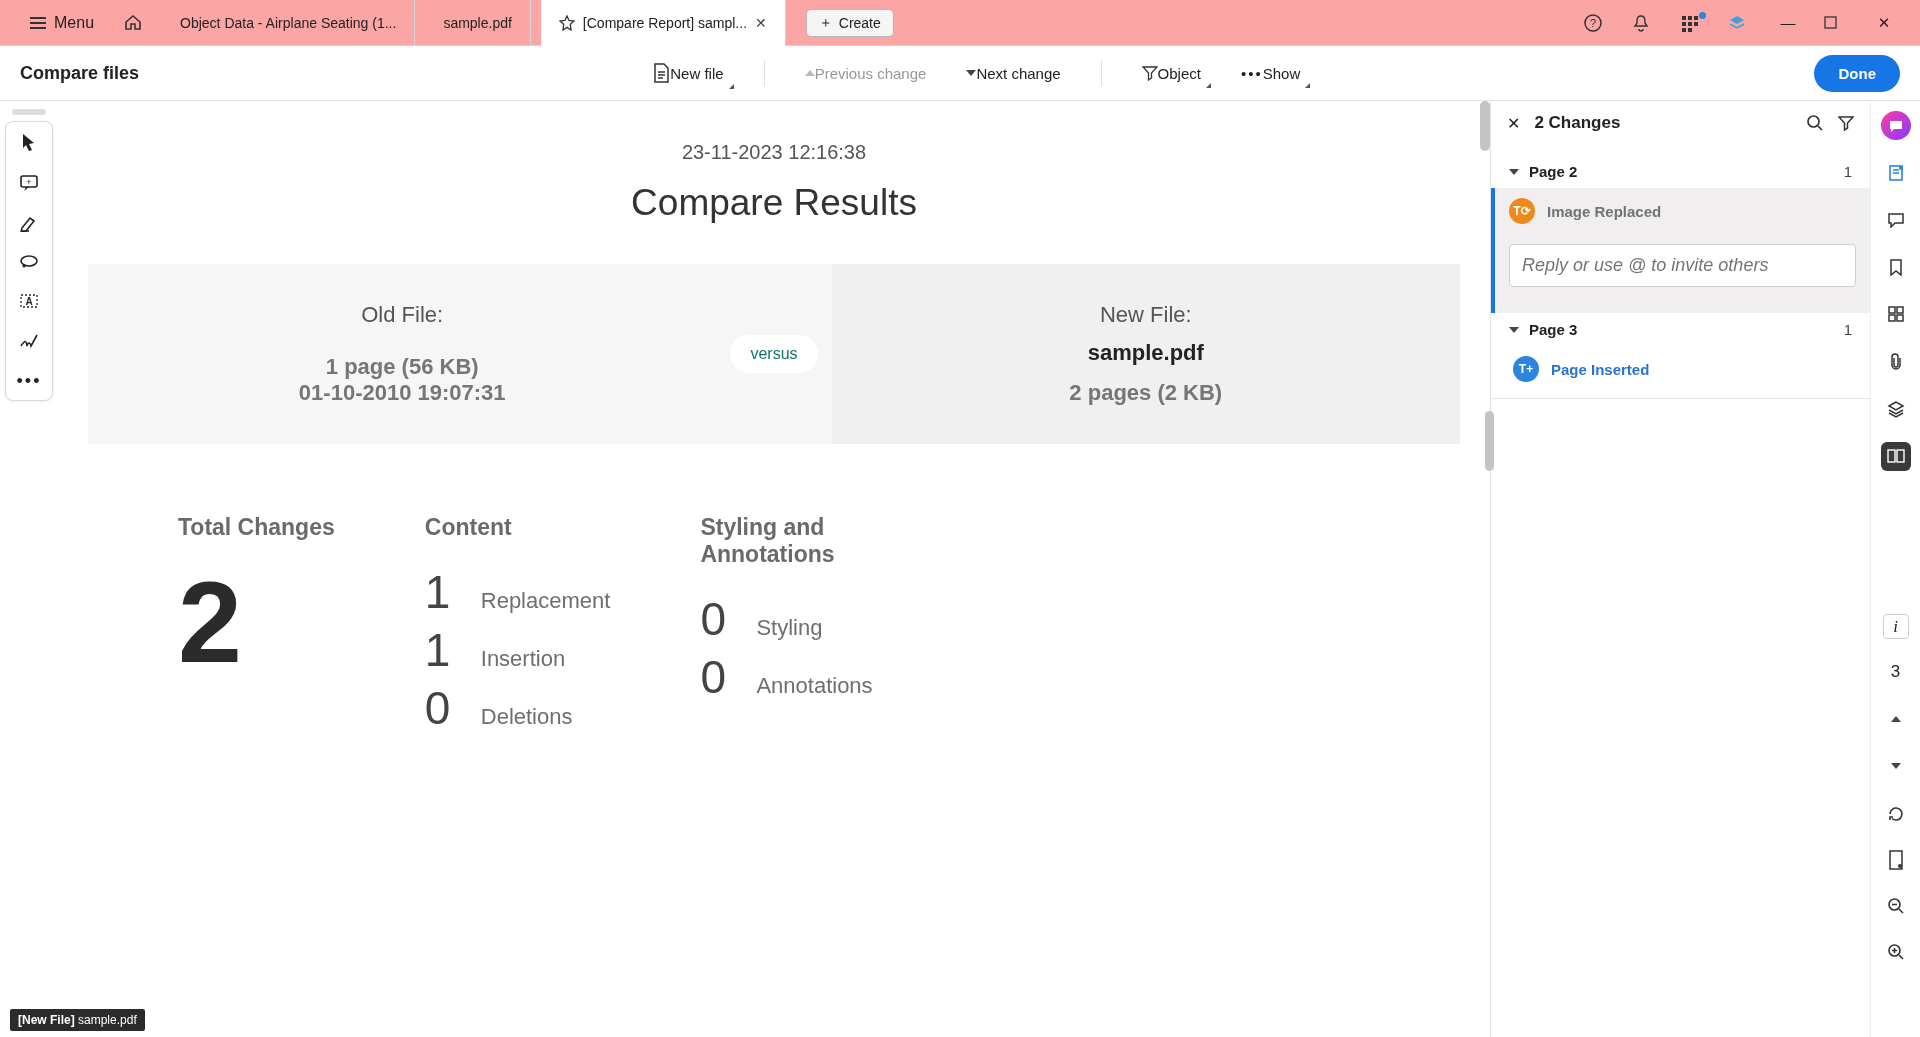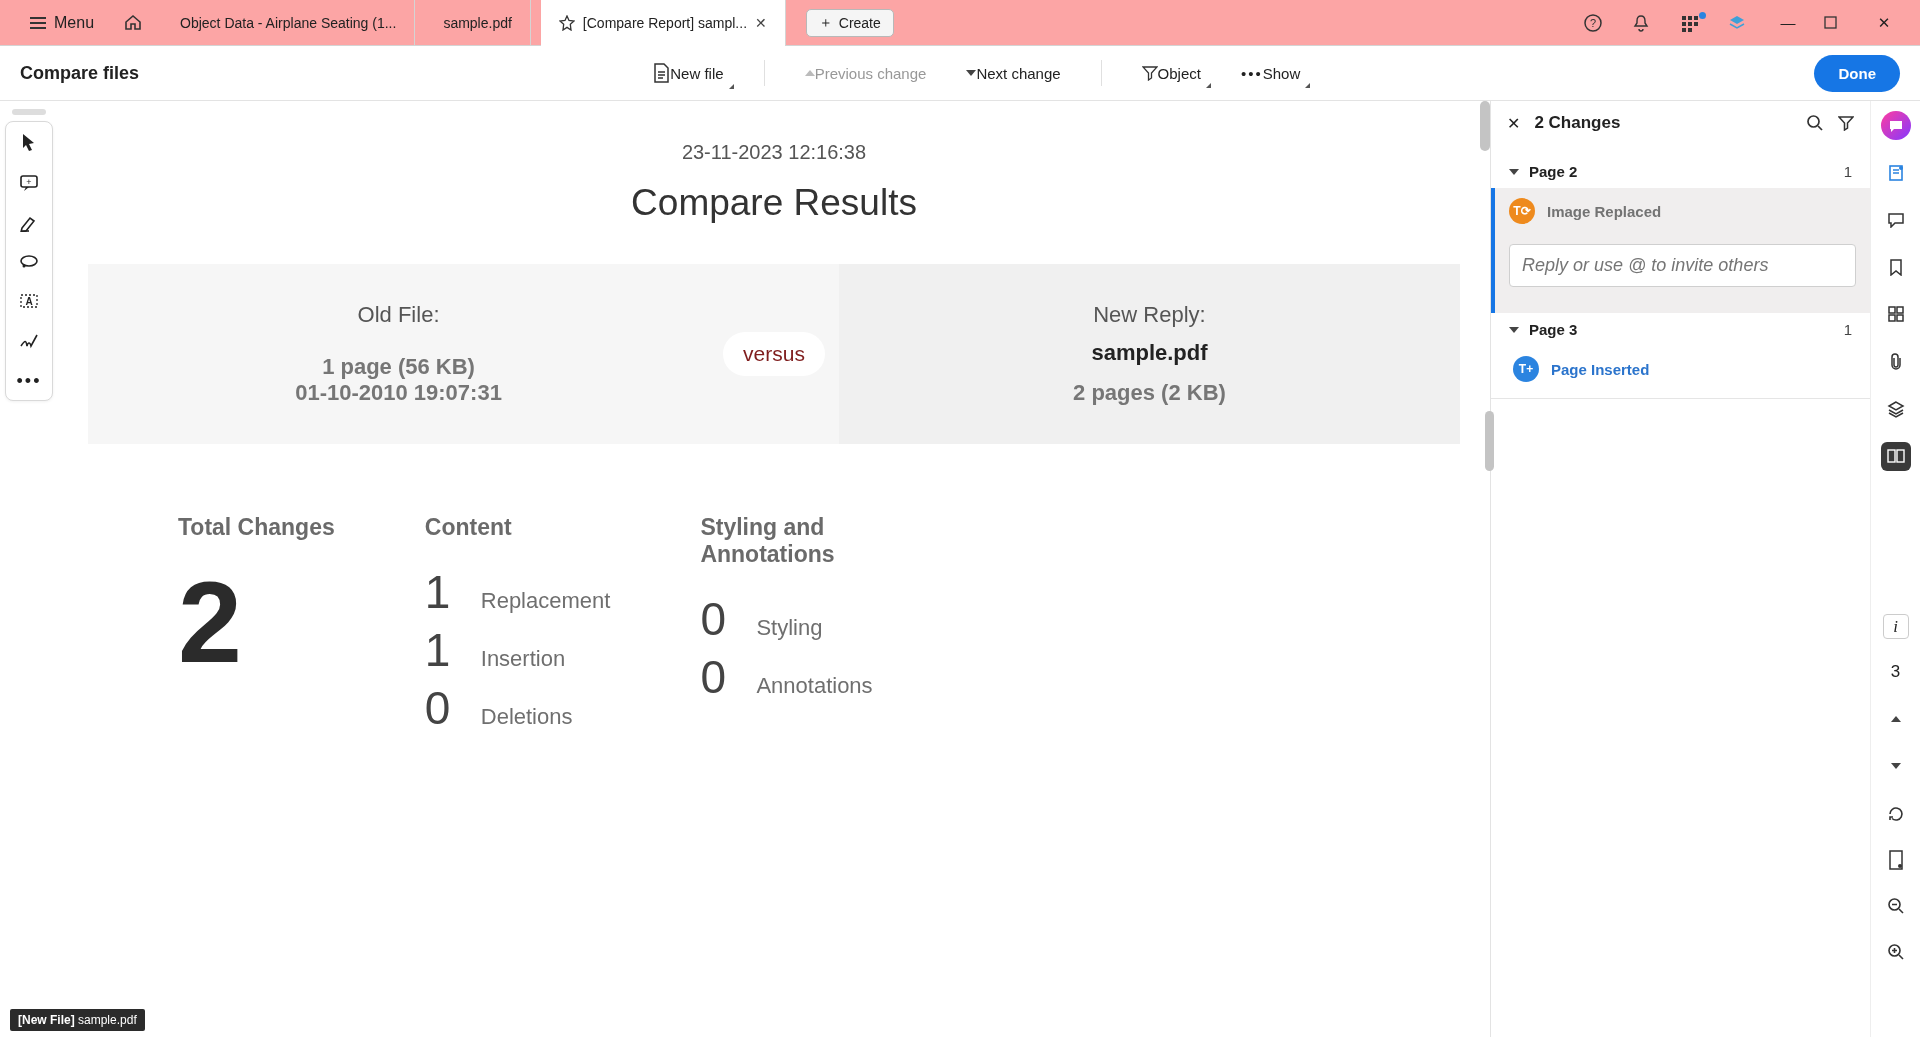--- a/index.html
+++ b/index.html
@@ -37,21 +37,21 @@
   .doc-scroll { position:absolute; right:0; top:0; width:10px; height:50px; background:#c4c4c4; border-radius:5px; }
   .doc-date { text-align:center; color:#555; font-size:20px; margin-bottom:18px; }
   .doc-h1 { text-align:center; font-size:37px; font-weight:500; color:#333; margin-bottom:40px; }
   .file-band { display:flex; align-items:stretch; background:#f6f6f6; margin:0 30px; height:180px; }
   .file-col { flex:1; display:flex; flex-direction:column; justify-content:center; align-items:center; text-align:center; }
   .file-col.new { background:#f0f0f0; }
   .file-label { color:#555; font-size:22px; margin-bottom:12px; }
   .file-name { font-size:22px; font-weight:700; }
   .file-meta { font-size:22px; font-weight:700; color:#767676; margin-top:14px; }
   .file-meta2 { font-size:22px; font-weight:700; color:#767676; }
-  .versus { align-self:center; background:#fff; border-radius:22px; padding:10px 20px; color:#7f1d1d; font-size:21px; margin:0 14px; }
+  .versus { align-self:center; background:#fff; border-radius:22px; padding:10px 20px; color:#0f766e; font-size:16px; margin:0 14px; }
 
   .stats { display:flex; gap:90px; margin:70px 120px 0; }
   .stat-head { font-size:23px; font-weight:700; color:#6a6a6a; margin-bottom:24px; }
   .total-num { font-size:115px; font-weight:700; color:#2b2b2b; line-height:1; }
   .content-row { display:flex; align-items:baseline; gap:22px; margin-bottom:4px; }
   .content-num { font-size:46px; font-weight:500; color:#444; width:34px; }
   .content-label { font-size:22px; color:#6f6f6f; }
 
   
   .right-panel { width:380px; border-left:1px solid #e3e3e3; display:flex; flex-direction:column; position:relative; }
@@ -265,21 +265,21 @@
     <div class="doc-h1">Compare Results</div>
 
     <div class="file-band">
       <div class="file-col">
         <div class="file-label">Old File:</div>
         <div class="file-meta">1 page (56 KB)</div>
         <div class="file-meta2">01-10-2010 19:07:31</div>
       </div>
       <div class="versus">versus</div>
       <div class="file-col new">
-        <div class="file-label">New Reply:</div>
+        <div class="file-label">New File:</div>
         <div class="file-name">sample.pdf</div>
         <div class="file-meta">2 pages (2 KB)</div>
       </div>
     </div>
 
     <div class="stats">
       <div>
         <div class="stat-head">Total Changes</div>
         <div class="total-num">2</div>
       </div>

